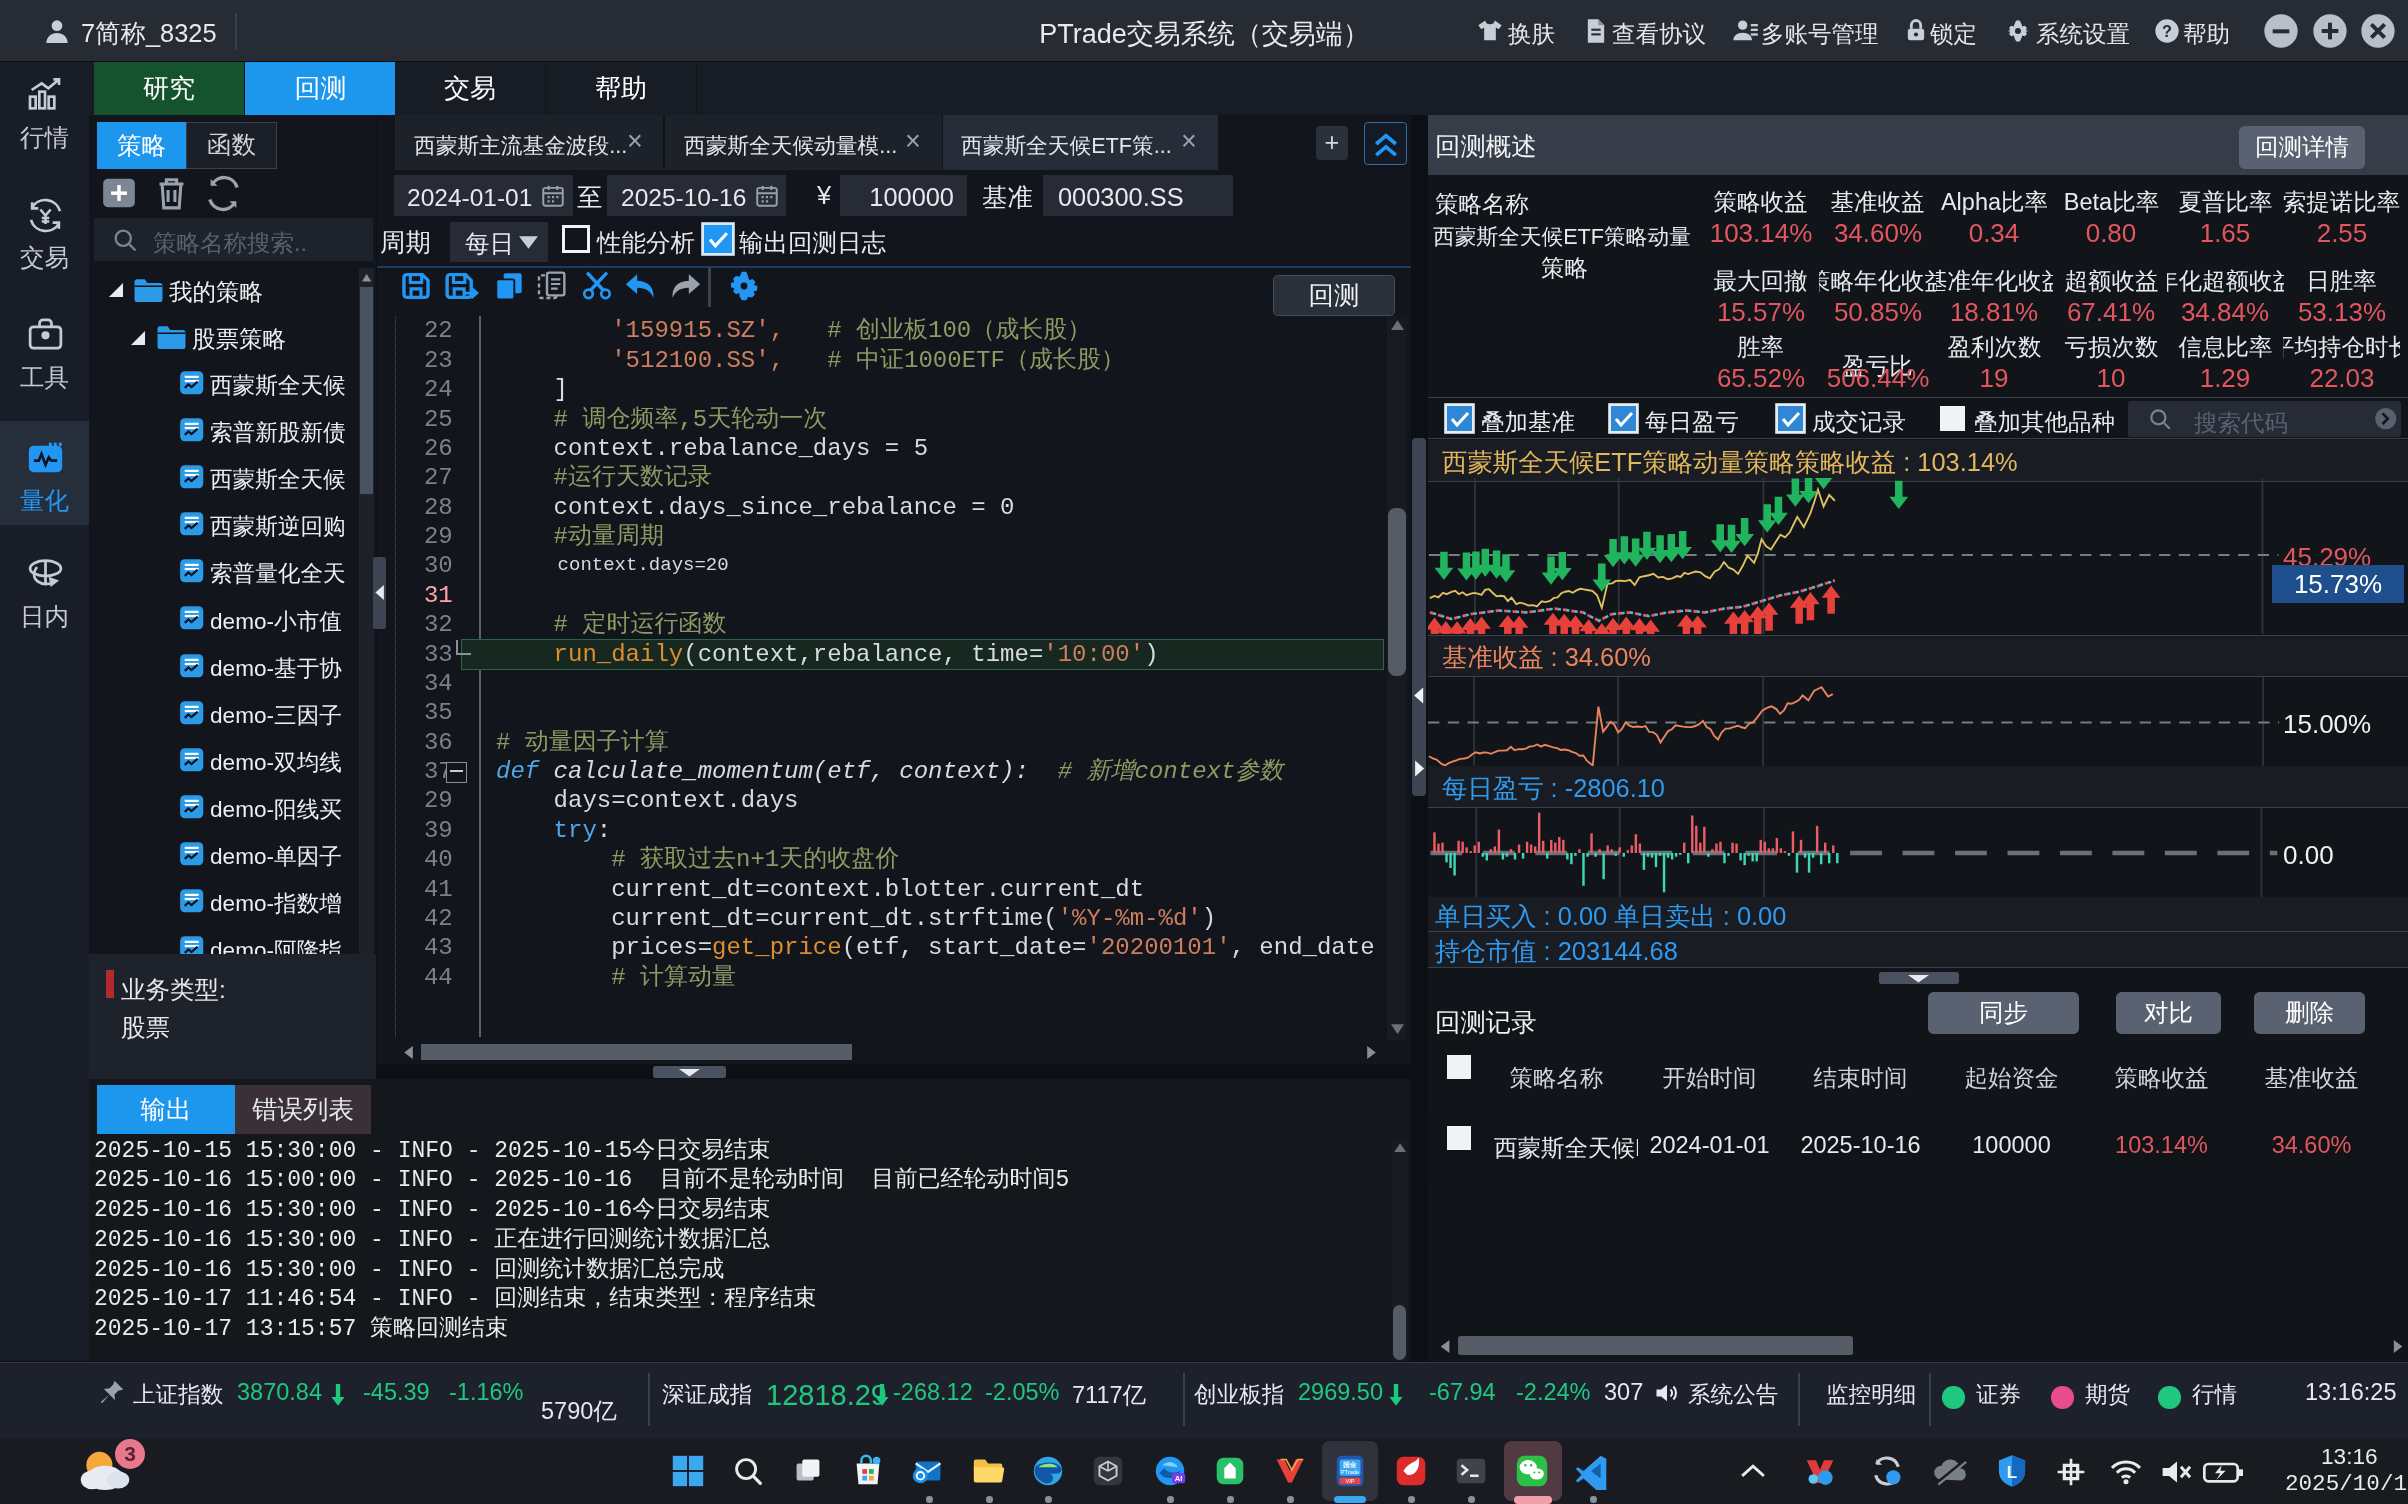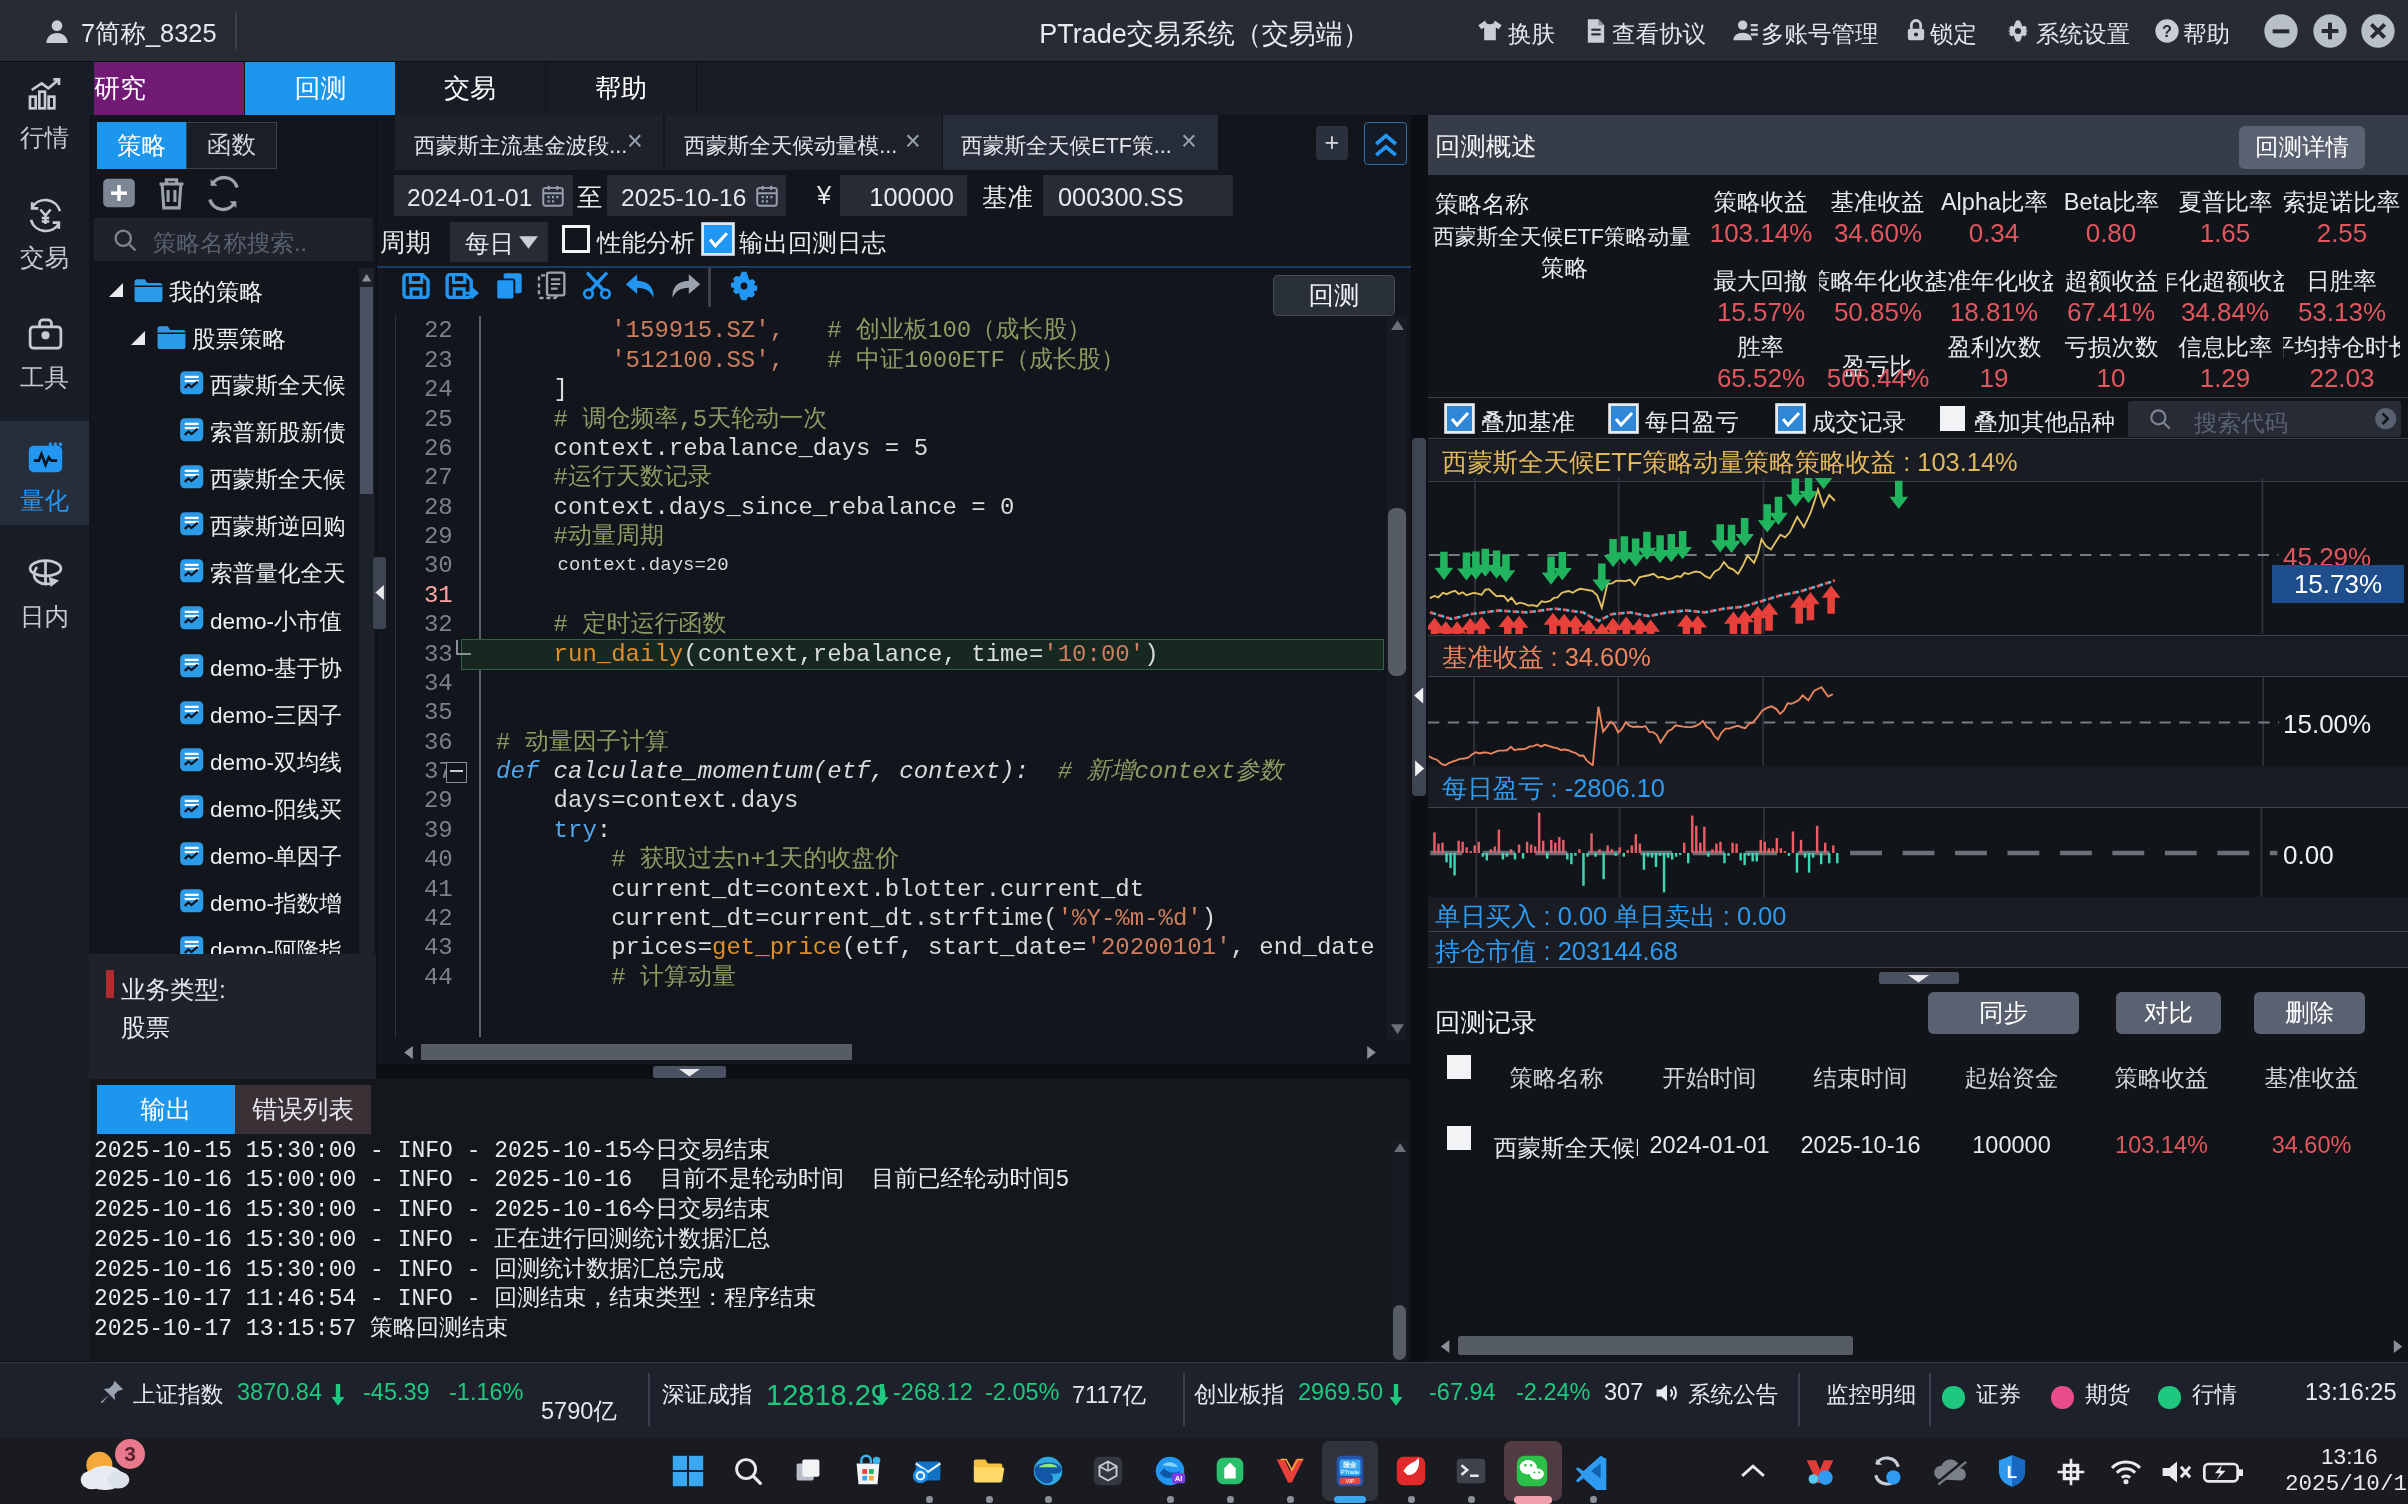--- a/index.html
+++ b/index.html
@@ -59,21 +59,21 @@
 <svg class="abs" style="left:2310px;top:11.3px" width="40" height="40" viewBox="0 0 24 24">
     <circle cx="12" cy="12" r="10" fill="#B9BFC9"></circle>
     <rect x="7" y="10.8" width="10" height="2.4" fill="#262B34"></rect>
     <rect x="10.8" y="7" width="2.4" height="10" fill="#262B34"></rect>
   </svg>
 <svg class="abs" style="left:2358px;top:11.3px" width="40" height="40" viewBox="0 0 24 24">
     <circle cx="12" cy="12" r="10" fill="#B9BFC9"></circle>
     <path d="M8 8l8 8M16 8l-8 8" stroke="#262B34" stroke-width="2.4"></path>
   </svg>
 <div class="abs" style="left:89px;top:62px;width:2319px;height:53px;background:#181C24;"></div>
-<div class="abs" style="left:94px;top:62px;width:151px;height:53px;background:#701a75;border-right:1.9px solid #10141B;font-size:26px;color:#FFF;line-height:53px;">研究</div>
+<div class="abs" style="left:94px;top:62px;width:151px;height:53px;background:#14532d;border-right:1.9px solid #10141B;font-size:26px;color:#FFF;text-align:center;line-height:53px;">研究</div>
 <div class="abs" style="left:245px;top:62px;width:151px;height:53px;background:#1D96EE;font-size:26px;color:#FFF;text-align:center;line-height:53px;">回测</div>
 <div class="abs" style="left:395px;top:62px;width:151px;height:53px;background:#181C24;border-right:1.9px solid #10141B;font-size:26px;color:#FFF;text-align:center;line-height:53px;">交易</div>
 <div class="abs" style="left:546px;top:62px;width:151px;height:53px;background:#181C24;border-right:1.9px solid #10141B;font-size:26px;color:#FFF;text-align:center;line-height:53px;">帮助</div>
 <div class="abs" style="left:0;top:62px;width:89px;height:1299px;background:#191D27;"></div>
 <div class="abs" style="left:0;top:421px;width:89px;height:104px;background:#272E3B;"></div>
 <svg class="abs" style="left:25.4px;top:75px" width="40" height="40" viewBox="0 0 24 24" fill="none" stroke="#C5CAD3" stroke-width="1.6">
     <rect x="3" y="13" width="3.4" height="7"></rect>
     <rect x="8.6" y="10" width="3.4" height="10"></rect>
     <rect x="14.2" y="13" width="3.4" height="7"></rect>
     <path d="M4 9l6-4 4 3 6-5"></path>

